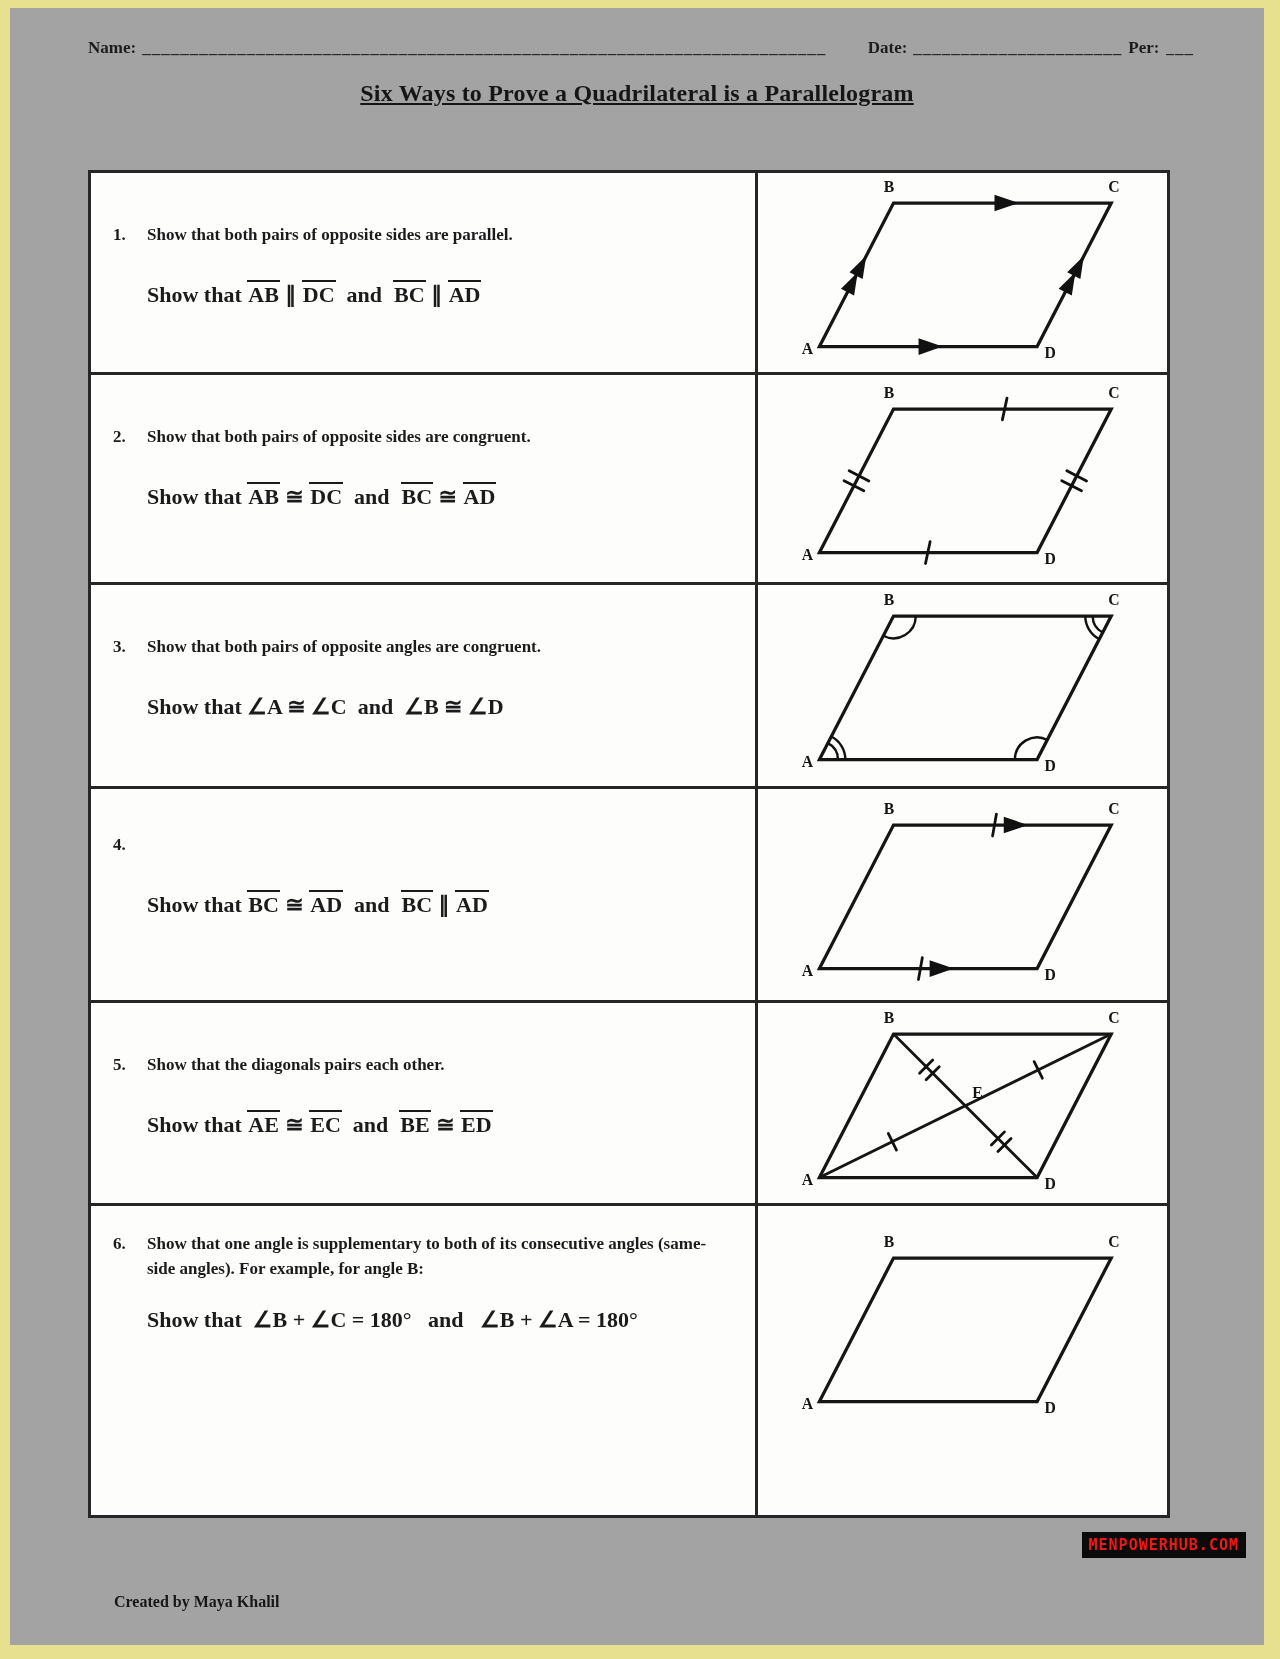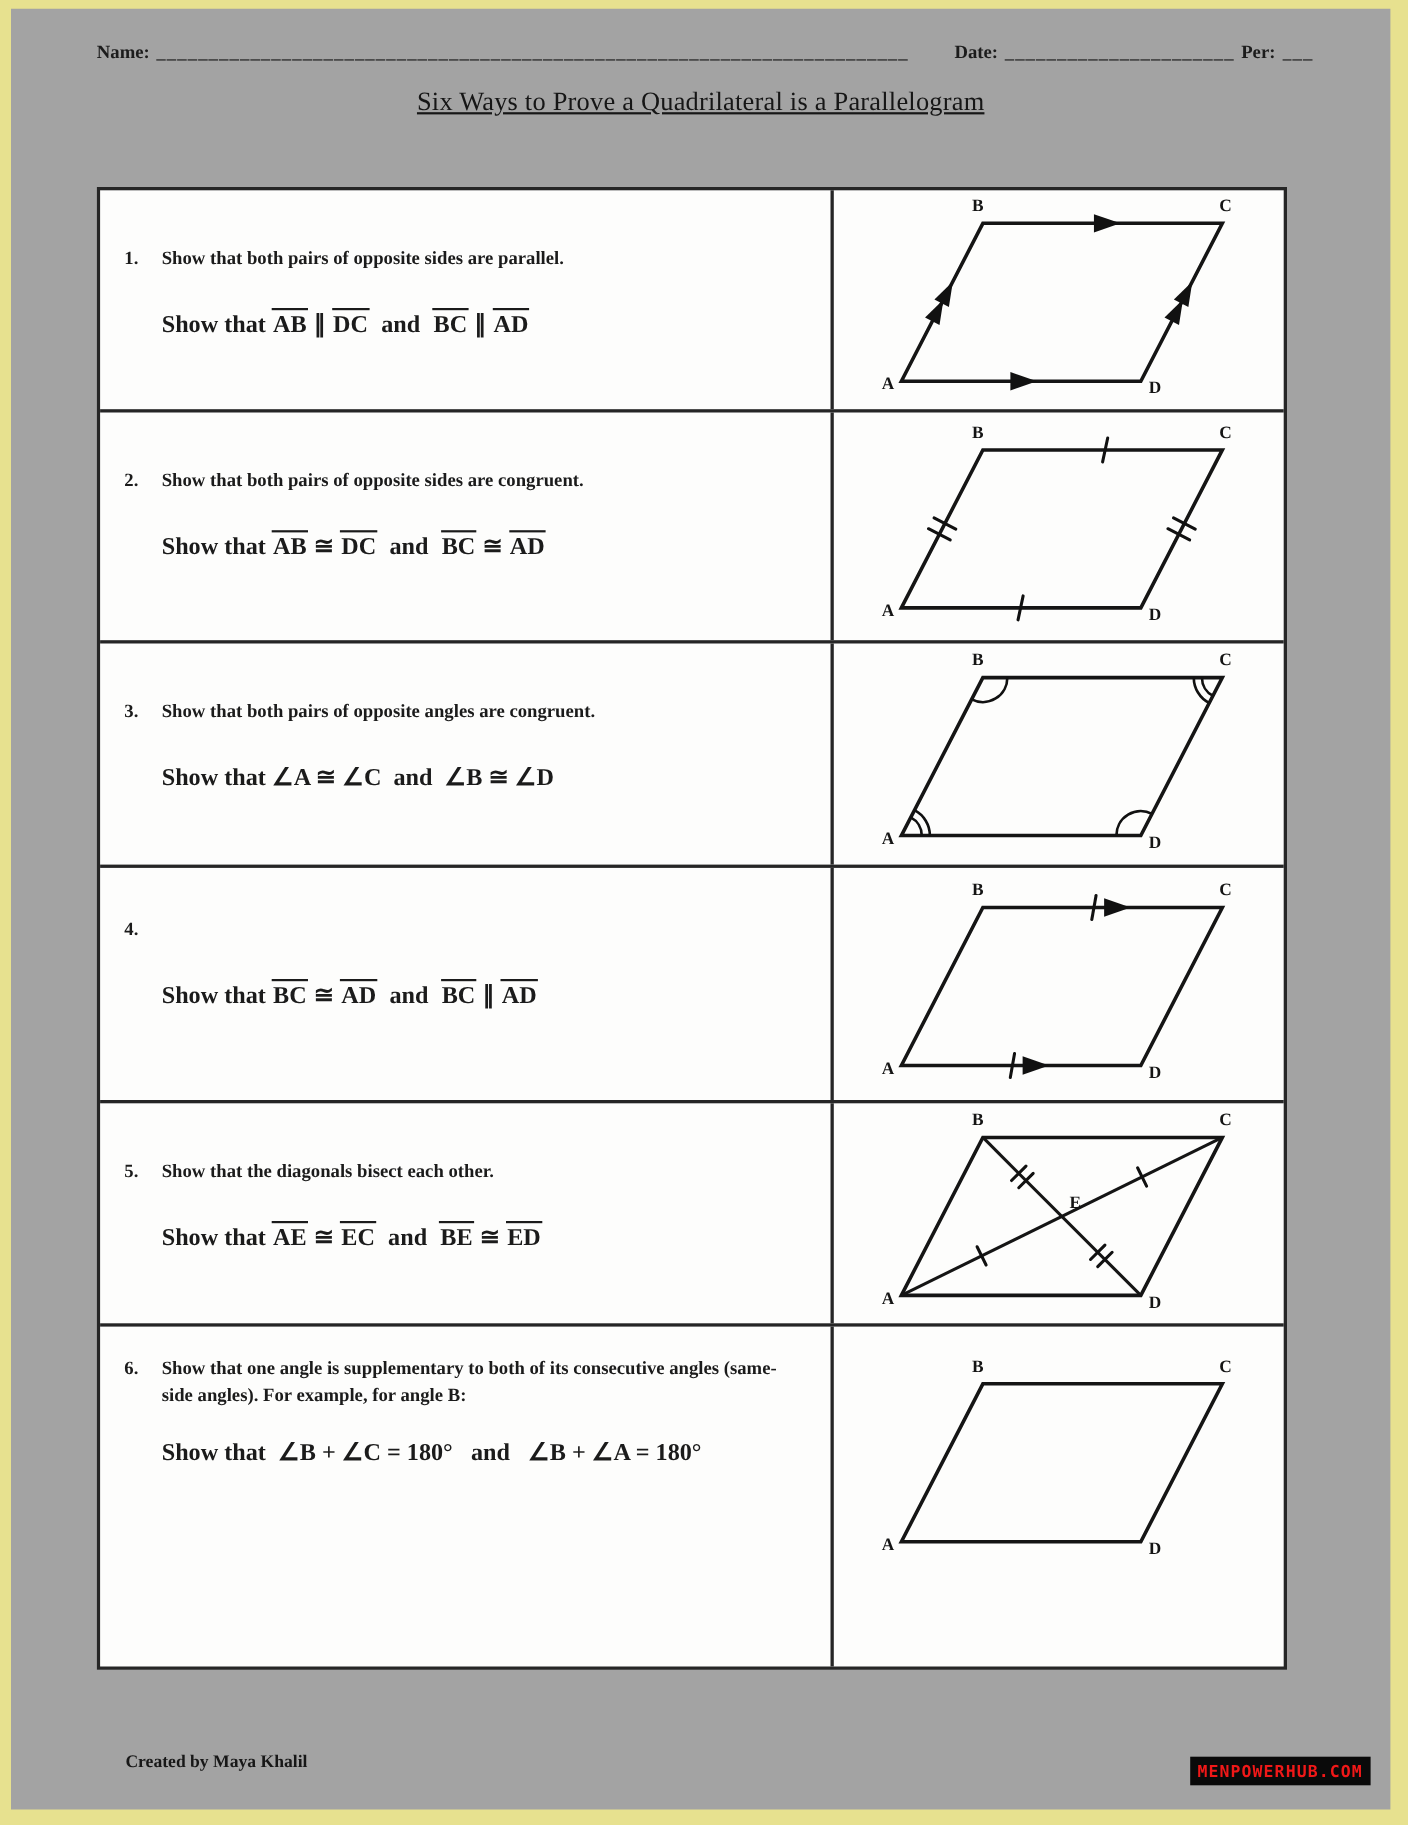--- a/index.html
+++ b/index.html
@@ -12,21 +12,21 @@
     overflow:hidden;
   }
   .hdr{
     display:flex;align-items:baseline;gap:6px;
     margin:30px 70px 0 78px;
     font-weight:bold;font-size:17px;color:#1c1c1c;white-space:nowrap;
   }
   .hline{overflow:hidden;letter-spacing:1px;color:#2a2a2a;}
   .hline.grow{flex:1;}
   .title{
-    text-align:center;font-weight:normal;font-size:24px;color:#161616;
+    text-align:center;font-weight:bold;font-size:24px;color:#161616;
     text-decoration:underline;margin-top:22px;letter-spacing:.2px;
   }
   .wtable{
     position:absolute;left:78px;top:162px;width:1082px;
     border:3px solid #262626;box-sizing:border-box;background:#fdfdfc;
   }
   .trow{display:flex;border-bottom:3px solid #262626;box-sizing:border-box;}
   .trow:last-child{border-bottom:none;}
   .r1{height:202px}.r2{height:210px}.r3{height:204px}.r4{height:214px}.r5{height:203px}.r6{height:309px}
   .tcell{
@@ -46,21 +46,21 @@
   }
   .r6 .dcell{align-items:flex-start;padding-top:24px;}
   svg text{font-family:"Liberation Serif",serif;font-weight:bold;font-size:17px;fill:#141414;}
   .outline{fill:none;stroke:#151515;stroke-width:3.5;}
   .mk{stroke:#111;stroke-width:3;fill:none;stroke-linecap:round;}
   .ah{fill:#111;stroke:none;}
   .arc{fill:none;stroke:#111;stroke-width:2.6;}
   .diag{fill:none;stroke:#151515;stroke-width:3;}
   .credit{position:absolute;left:104px;top:1585px;font-weight:bold;font-size:16px;color:#171717;}
   .watermark{
-    position:absolute;right:18px;top:1589px;
+    position:absolute;right:18px;top:1524px;
     background:#0a0a0a;color:#f01818;
     font-family:"DejaVu Sans Mono",monospace;font-size:15px;font-weight:bold;
     padding:4px 7px;letter-spacing:1px;
   }
 </style>
 </head>
 <body>
 
 <div class="page">
 
@@ -191,21 +191,21 @@
           <text x="353" y="18" text-anchor="middle">C</text>
           <text x="284" y="197" text-anchor="middle">D</text>
         </svg>
       </div>
     </div>
 
     <div class="trow r5">
       <div class="tcell">
         <div class="stmt">
           <span class="num">5.</span>
-          <span>Show that the diagonals bisect each other.</span>
+          <span>Show that the diagonals pairs each other.</span>
         </div>
         <div class="formula"><span>Show that </span><span class="ov">AE</span><span> ≅ </span><span class="ov">EC</span><span>  and  </span><span class="ov">BE</span><span> ≅ </span><span class="ov">ED</span></div>
       </div>
       <div class="dcell">
         <svg width="352" height="195" viewBox="0 0 380 210">
           <polygon class="outline" points="35,185 115,30 350,30 270,185"></polygon>
           <line class="diag" x1="35" y1="185" x2="350" y2="30"></line>
           <line class="diag" x1="115" y1="30" x2="270" y2="185"></line>
           <g transform="translate(113.75,146.25) rotate(-26.2)">
               <line class="mk" x1="0" y1="-10" x2="0" y2="10"></line>

